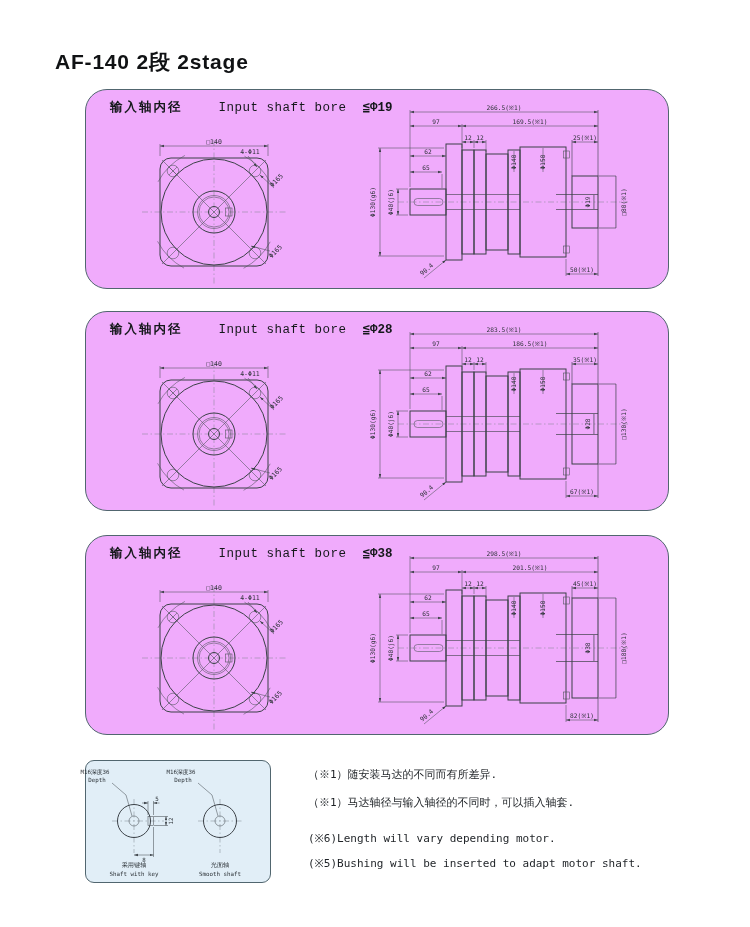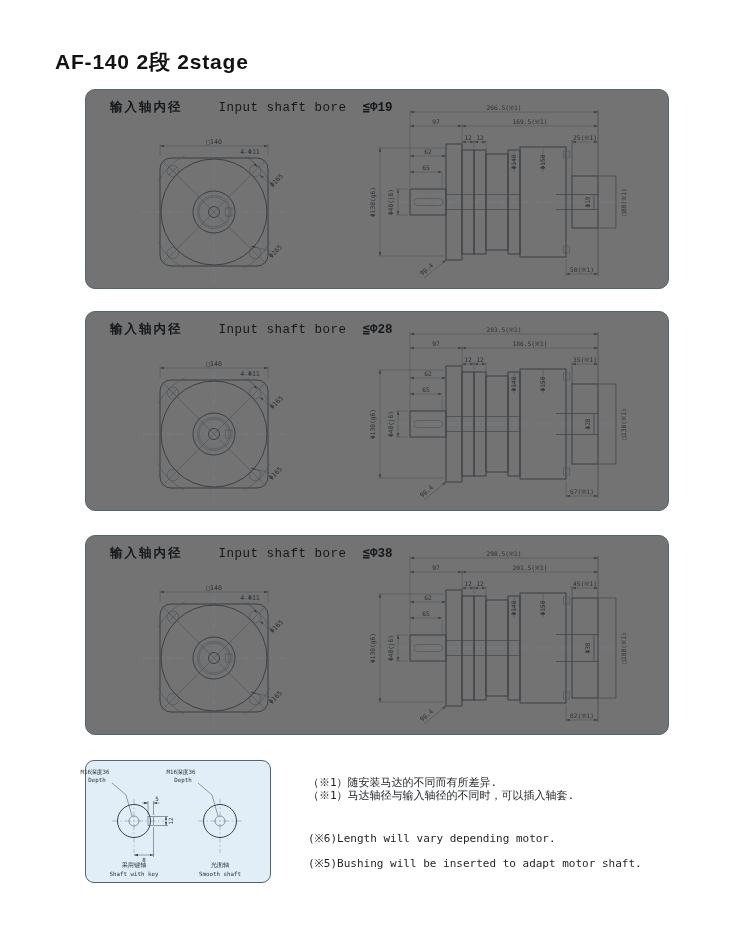--- a/index.html
+++ b/index.html
@@ -1,18 +1,18 @@
 <!DOCTYPE html>
 <html><head>
 <meta charset="utf-8">
 <style>
   html,body{margin:0;padding:0;background:#ffffff;}
   body{position:relative;width:750px;height:927px;font-family:"Liberation Sans",sans-serif;overflow:hidden;}
   .title{position:absolute;left:55px;top:40px;font-size:21px;font-weight:bold;color:#101214;letter-spacing:.8px;margin-top:8px;}
-  .panel{position:absolute;left:85px;width:582px;height:198px;background:#737373;border:1.4px solid #51666f;border-radius:10px;}
+  .panel{position:absolute;left:85px;width:582px;height:198px;background:#f0abfc;border:1.4px solid #51666f;border-radius:22px;}
   .p0{top:89px}.p1{top:311px}.p2{top:535px}
   .phead{position:absolute;left:24px;top:9px;display:flex;gap:16px;align-items:baseline;color:#15181b;font-size:12.5px;}
   .phead .cn{font-weight:bold;letter-spacing:2px;}
   .phead .en{font-family:Liberation Mono, monospace;letter-spacing:.5px;margin-left:20px;}
   .phead .lim{font-family:Liberation Mono, monospace;font-weight:bold;}
   svg{position:absolute;overflow:visible;}
   .front{left:40px;top:28px;}
   .side{left:272px;top:8px;}
   .ln{stroke:#3b4147;stroke-width:1;fill:none;}
   .thin{stroke:#4a5056;stroke-width:.55;fill:none;}
@@ -29,21 +29,21 @@
   .p1 .w-right{height:52px}.p2 .w-right{height:42px}
   .p1 .w-sp{height:22px}.p2 .w-sp{height:12px}
   .p1 .w-b{y:144px;height:34px}.p2 .w-b{y:154px;height:24px}
   .p1 .fw-t{y:63.7px}.p2 .fw-t{y:53.7px}
   .p1 .fw-b{y:143.7px}.p2 .fw-b{y:153.7px}
   .shaftbox{position:absolute;left:85px;top:760px;width:184px;height:121px;background:#e1eef7;border:1.4px solid #51666f;border-radius:9px;}
   .shaftbox svg{left:0;top:0;}
   .sb-t{font-size:5.8px;}
   .notes{position:absolute;left:308px;top:763px;width:340px;color:#1d2125;font-family:"DejaVu Sans Mono",monospace;font-size:11px;}
   .note{position:absolute;left:0;white-space:nowrap;}
-  .n0{top:12px}.n1{top:25px}.n2{top:67px}.n3{top:92px}
+  .n0{top:4px}.n1{top:32px}.n2{top:67px}.n3{top:92px}
 </style>
 </head>
 <body>
 
 <div class="title">AF-140 2段 2stage</div>
 
 <div id="panels">
   <div class="panel p0">
     <div class="phead">
       <span class="cn">输入轴内径</span>

